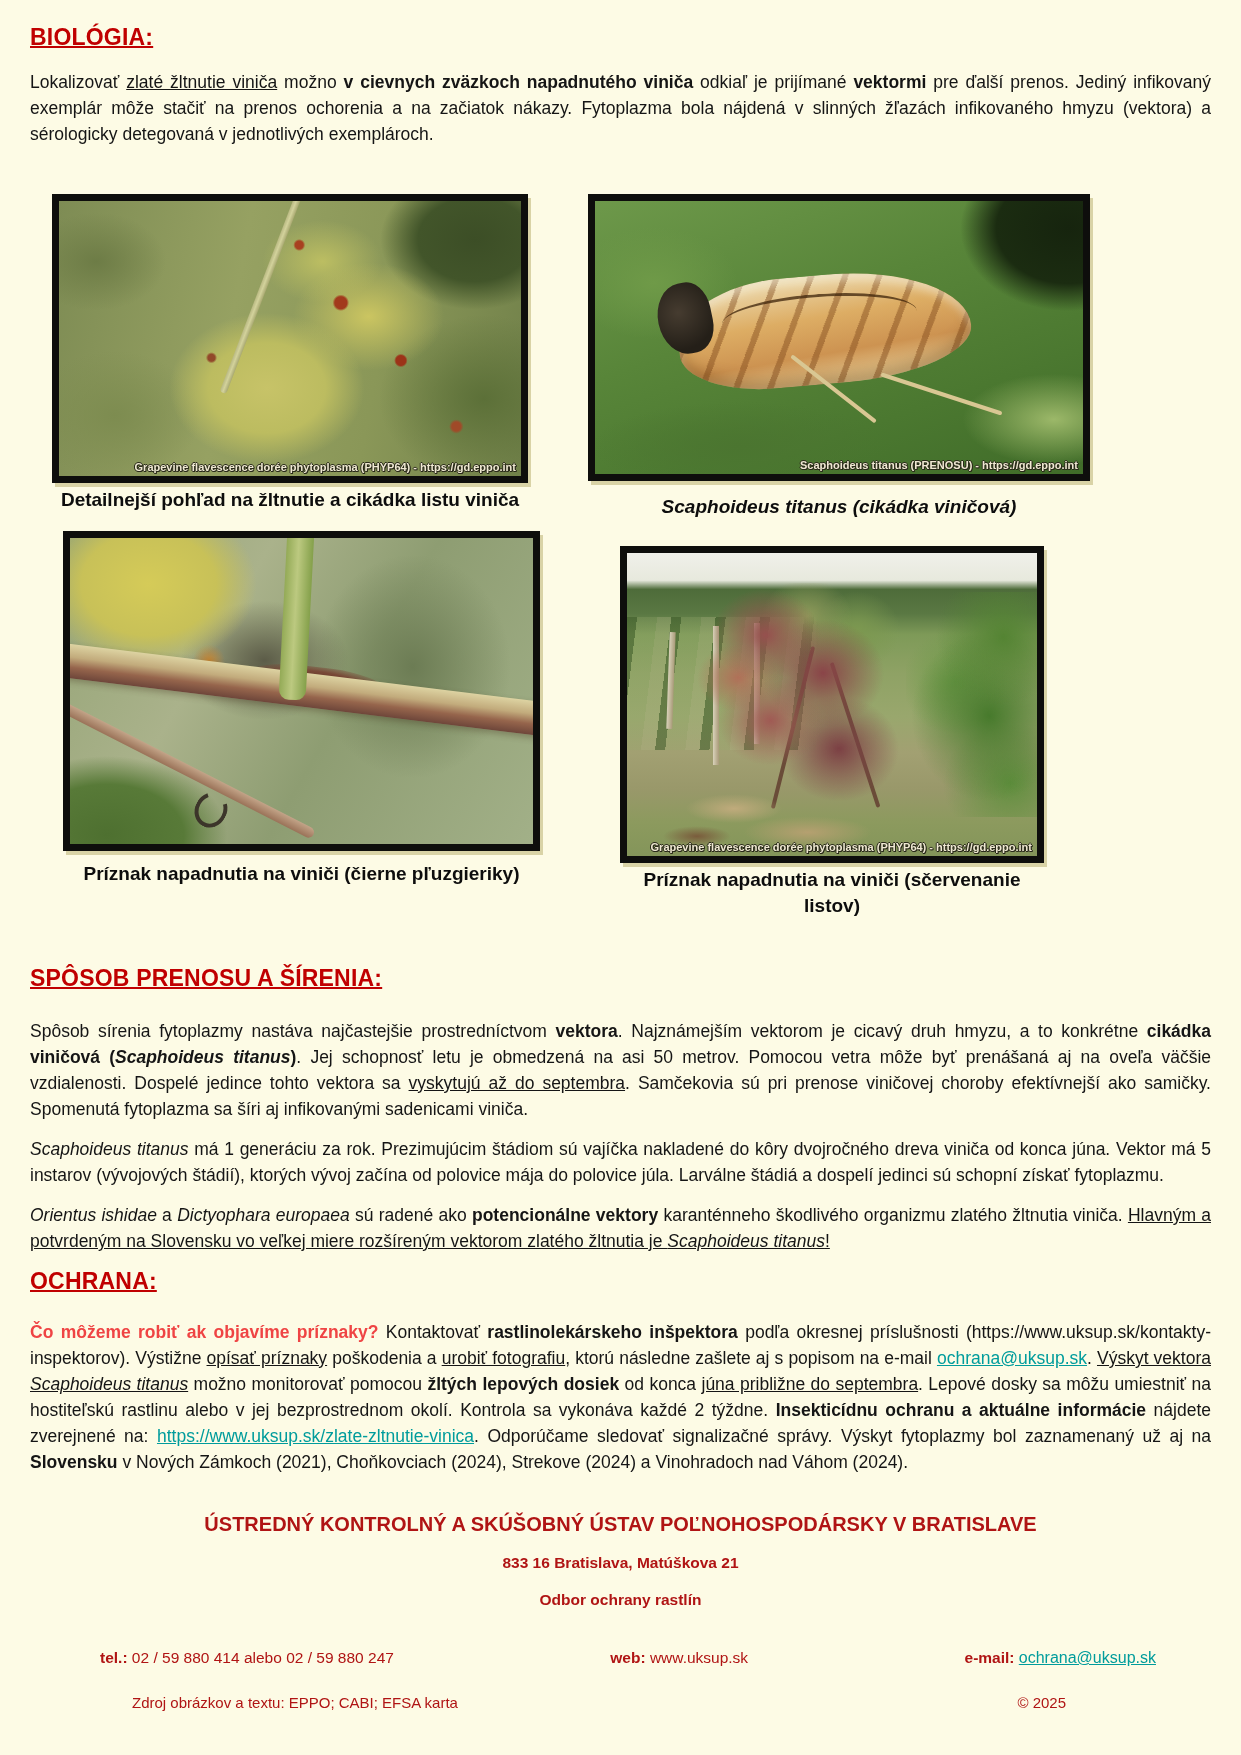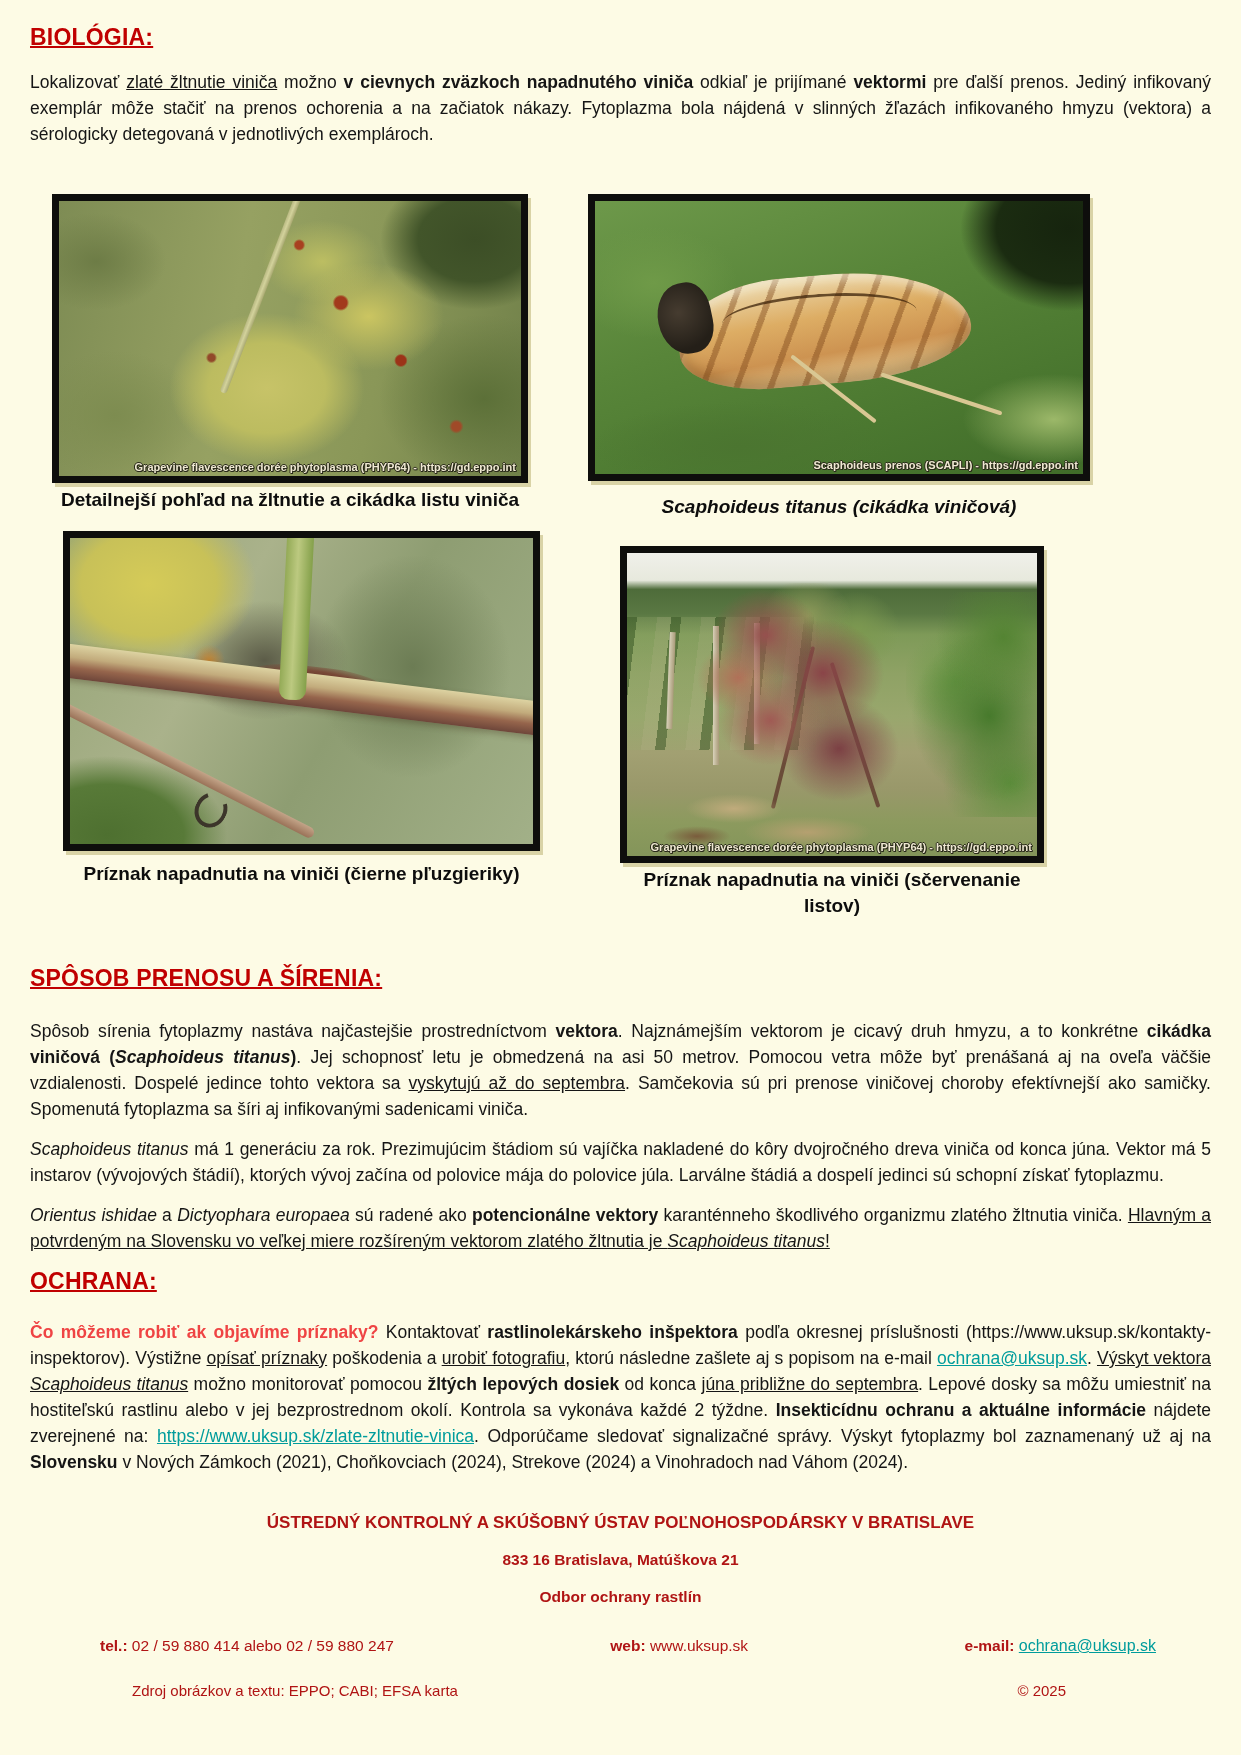--- a/index.html
+++ b/index.html
@@ -184,26 +184,26 @@
   .branch2{left:55%;top:35%;width:4px;height:50%;transform:rotate(-18deg);}
   .ground-patch{
     position:absolute;left:8%;bottom:0;width:60%;height:26%;
     background:
       radial-gradient(ellipse 60px 18px at 30% 40%,#c0ab7c 0%,rgba(192,171,124,0) 80%),
       radial-gradient(ellipse 80px 20px at 60% 70%,#b5a070 0%,rgba(181,160,112,0) 80%),
       radial-gradient(ellipse 40px 12px at 15% 75%,#7a5c3c 0%,rgba(122,92,60,0) 85%);
   }
   
   .footer{color:#B01414;text-align:center;}
-  .inst{font-size:17px;font-weight:bold;margin-top:38px;}
+  .inst{font-size:20px;font-weight:bold;margin-top:38px;}
   .addr{font-size:15.5px;font-weight:bold;margin-top:18px;}
   .dept{font-size:15.5px;font-weight:bold;margin-top:19px;}
   .contacts{
     display:flex;justify-content:space-between;align-items:baseline;
-    padding:0 55px 0 70px;margin-top:31px;font-size:15.5px;text-align:left;
+    padding:0 55px 0 70px;margin-top:40px;font-size:15.5px;text-align:left;
   }
   .contacts .lbl{font-weight:bold;}
   .srcrow{
     display:flex;justify-content:space-between;align-items:baseline;
     padding:0 145px 0 102px;margin-top:27px;font-size:15px;
   }
 </style>
 </head>
 <body>
 
@@ -223,21 +223,21 @@
     </div>
 
     <div class="photo ph2">
       <div class="inner">
         <div class="bug-body"></div>
         <div class="bug-wingline"></div>
         <div class="bug-head"></div>
         <div class="bug-leg1"></div>
         <div class="bug-leg2"></div>
       </div>
-      <div class="wm">Scaphoideus prenos (SCAPLI) - https://gd.eppo.int</div>
+      <div class="wm">Scaphoideus titanus (PRENOSU) - https://gd.eppo.int</div>
     </div>
 
     <div class="caption" style="left:52px;top:326px;width:476px;">Detailnejší pohľad na žltnutie a cikádka listu viniča</div>
 
     <div class="caption" style="left:588px;top:333px;width:502px;"><span class="bi">Scaphoideus titanus</span><span class="bi"> (cikádka viničová)</span></div>
 
     <div class="photo ph3">
       <div class="inner">
         <div class="cane-dark"></div>
         <div class="cane-main"></div>

